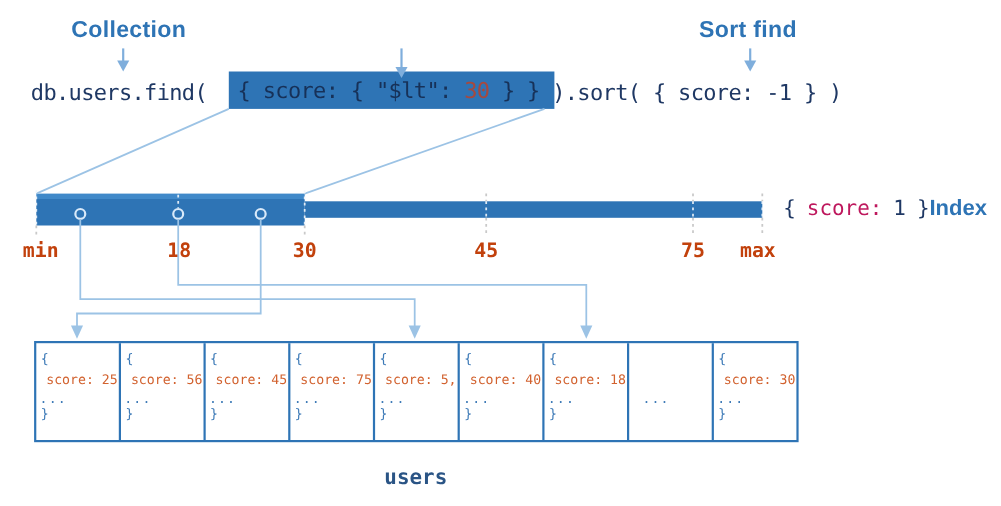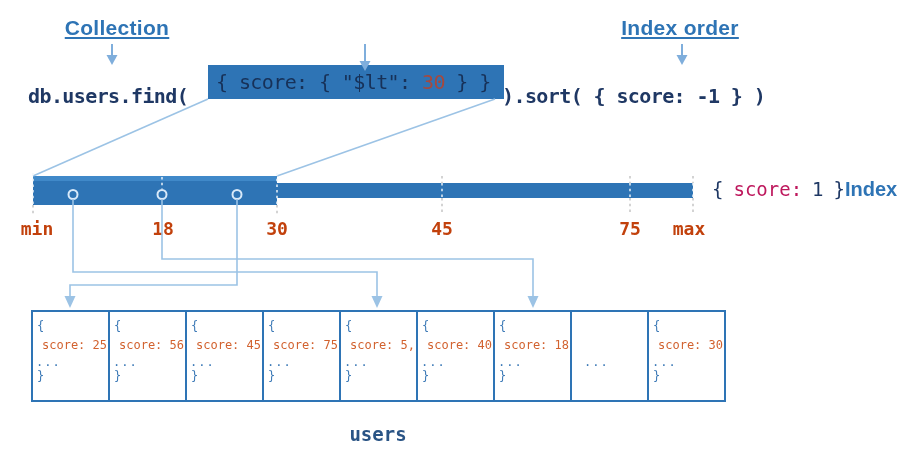--- a/index.html
+++ b/index.html
@@ -8,28 +8,28 @@
     overflow:hidden;
     font-family:"DejaVu Sans Mono", monospace;
   }
   .overlay { position:absolute; left:0; top:0; z-index:6; pointer-events:none; }
 
   
   .ann {
     position:absolute; top:16px; transform:translateX(-50%);
     font-family:"Liberation Sans", sans-serif;
     font-size:21px; font-weight:bold; letter-spacing:.3px;
-    color:#2E74B5; white-space:nowrap; z-index:3;text-decoration:underline;
+    color:#2E74B5; white-space:nowrap; z-index:3;
   }
 
   
   .code {
-    position:absolute; top:84px; z-index:3;
+    position:absolute; top:72px; z-index:3;
     font-size:20px; letter-spacing:-.6px; line-height:24px;
-    color:#1F3864; white-space:pre;font-weight:bold;
+    color:#1F3864; white-space:pre;
   }
   .criteria-box {
     position:absolute; left:208px; top:65px; width:296px; height:34px;
     background:#2E74B5; z-index:2;
   }
   .criteria-text {
     position:absolute; left:8px; top:0; line-height:34px;
     font-size:20px; letter-spacing:-.6px; color:#173158; white-space:pre;
   }
   .criteria-val { color:#A6493E; }
@@ -79,21 +79,21 @@
     position:absolute; left:378px; top:423px; transform:translateX(-50%);
     font-size:19px; font-weight:bold; color:#2A5485; z-index:3;
   }
 </style>
 </head>
 <body>
 
 <div class="stage">
 
   <div class="ann" style="left:117px">Collection</div>
-  <div class="ann" style="left:680px">Index order</div>
+  <div class="ann" style="left:680px">Sort find</div>
 
   <span class="code" style="left:28px">db.users.find(</span>
   <div class="criteria-box">
     <span class="criteria-text"><span>{ score: { "$lt": </span><span class="criteria-val">30</span><span> } }</span></span>
   </div>
   <span class="code" style="left:502px">).sort( { score: -1 } )</span>
 
   <div class="bar-thick"></div>
   <div class="bar-thin"></div>
 

